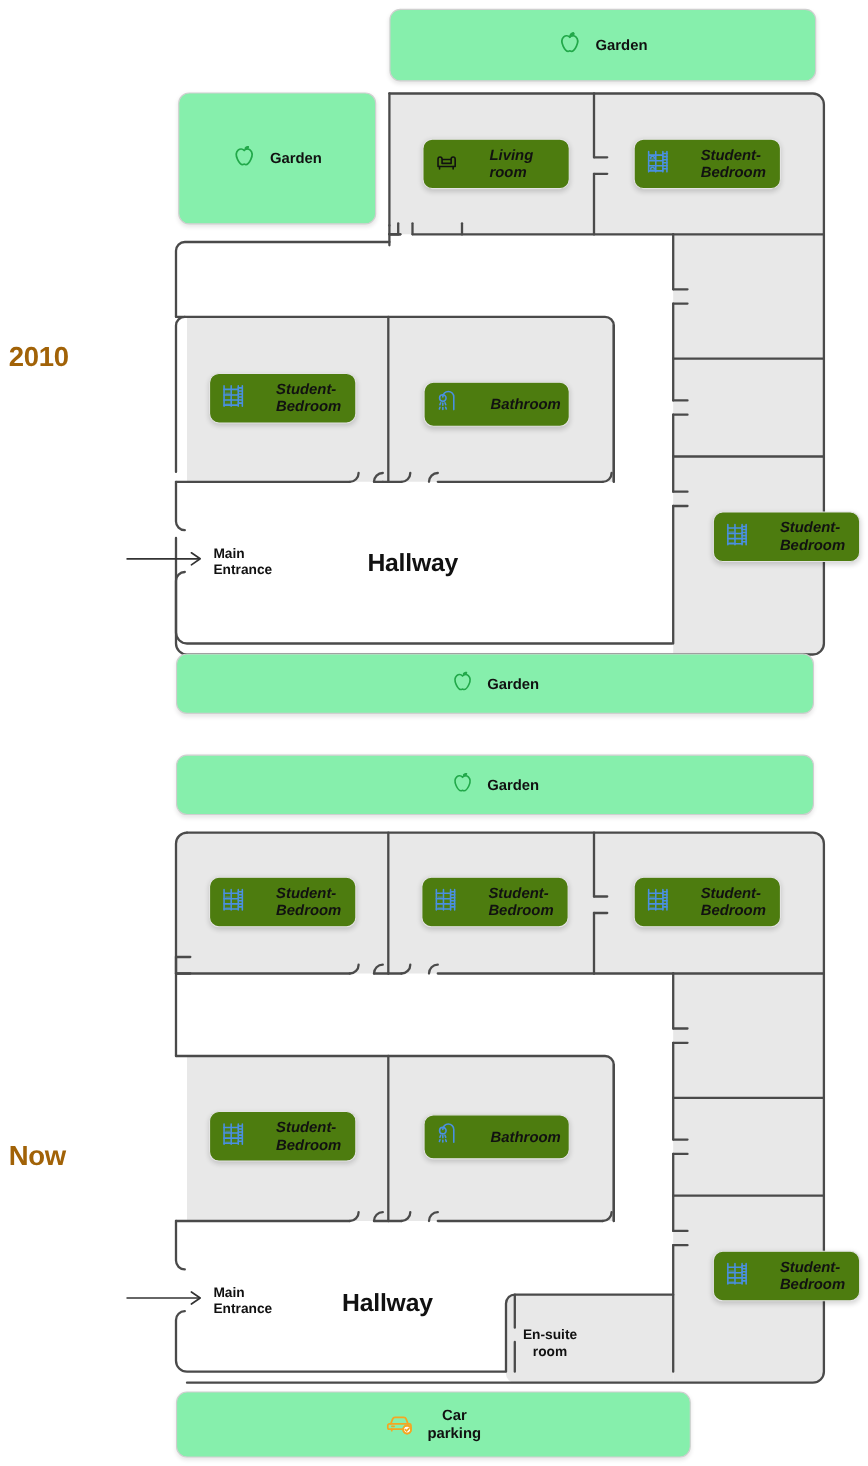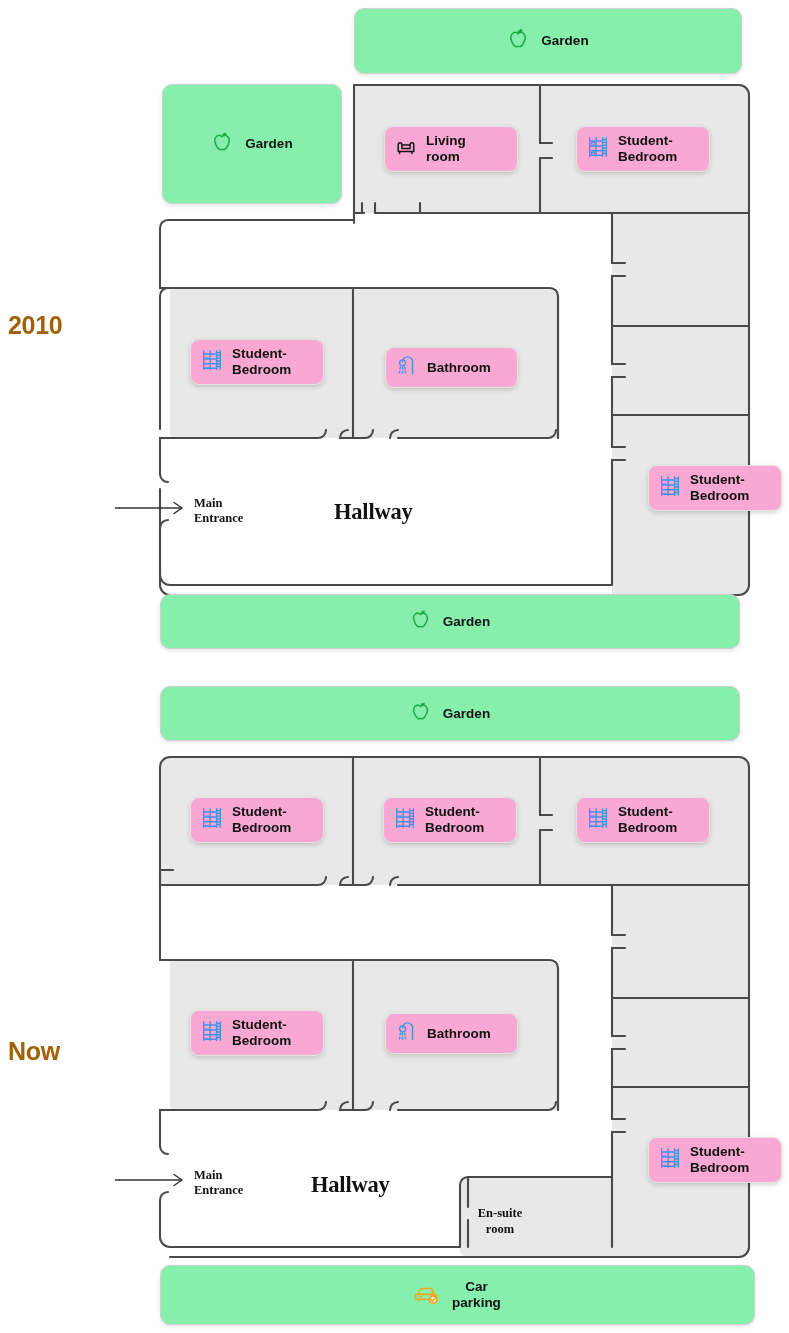--- a/index.html
+++ b/index.html
@@ -49,47 +49,47 @@
     text-align: center;
   }
 
   
   .shell { position: absolute; }
   .shell svg { display: block; overflow: visible; }
 
   
   .chip {
     position: absolute;
-    background: #f9a8d4;
+    background: #4d7c0f;
     border: 1px solid #e3e3e3;
     border-radius: 9px;
     box-shadow: 0 2px 5px rgba(0,0,0,0.16);
     display: flex;
     align-items: center;
-    gap: 8px;
+    gap: 27px;
     padding: 7px 11px 7px 9px;
     z-index: 6;
+    font-style: italic;
   }
   .chip .clabel {
     font-size: 13.5px;
     font-weight: bold;
     color: #111;
     line-height: 1.18;
     white-space: pre-line;
   }
   .chip .ico, .outdoor .ico { flex: 0 0 auto; display:block; }
 
   
   .plan-text {
     position: absolute;
     font-weight: bold;
     color: #111;
     white-space: pre-line;
     z-index: 5;
-    font-family: Liberation Serif, serif;
   }
   .hallway-text { font-size: 22.5px; letter-spacing: -0.2px; }
   .entrance-text { font-size: 12.5px; line-height: 1.2; }
   .ensuite-text { font-size: 12.5px; line-height: 1.25; text-align:center; }
 
   .arrow { position: absolute; z-index: 5; }
 </style>
 </head>
 <body>
 
@@ -484,21 +484,21 @@
   <div class="arrow" style="left:114px; top:1172px;">
     <svg width="74" height="16" viewBox="0 0 74 16">
       <path d="M1 8h66" fill="none" stroke="#333" stroke-width="1.5"></path>
       <path d="M60 2.5 L68 8 L60 13.5" fill="none" stroke="#333" stroke-width="1.5" stroke-linecap="round" stroke-linejoin="round"></path>
     </svg>
   </div>
 
   <div class="plan-text ensuite-text" style="left:500px; top:1206px; transform:translateX(-50%);">En-suite
 room</div>
 
-  <div class="outdoor" style="left:160px; top:1265px; width:595px; height:60px;">
+  <div class="outdoor" style="left:160px; top:1265px; width:468px; height:60px;">
     <span class="ico">
       <svg width="26" height="24" viewBox="0 0 28 26">
         <g fill="none" stroke="#f5a623" stroke-width="1.7" stroke-linecap="round" stroke-linejoin="round">
           <path d="M4.5 14.5l1.8-4.6a2.6 2.6 0 0 1 2.4-1.7h8.6a2.6 2.6 0 0 1 2.4 1.7l1.8 4.6"></path>
           <path d="M3.2 14.5h19.6a1.6 1.6 0 0 1 1.6 1.6v2.6a1 1 0 0 1 -1 1h-20.8a1 1 0 0 1 -1 -1v-2.6a1.6 1.6 0 0 1 1.6 -1.6z"></path>
           <path d="M5.5 19.7v1.6M20.5 19.7v1.6"></path>
           <path d="M5.6 17h2.2M18.2 17h2.2"></path>
           <circle cx="20.6" cy="20.2" r="3.9" fill="#ffffff"></circle>
           <circle cx="20.6" cy="20.2" r="3.9"></circle>
           <path d="M18.8 20.2l1.3 1.4 2.4-2.6"></path>

